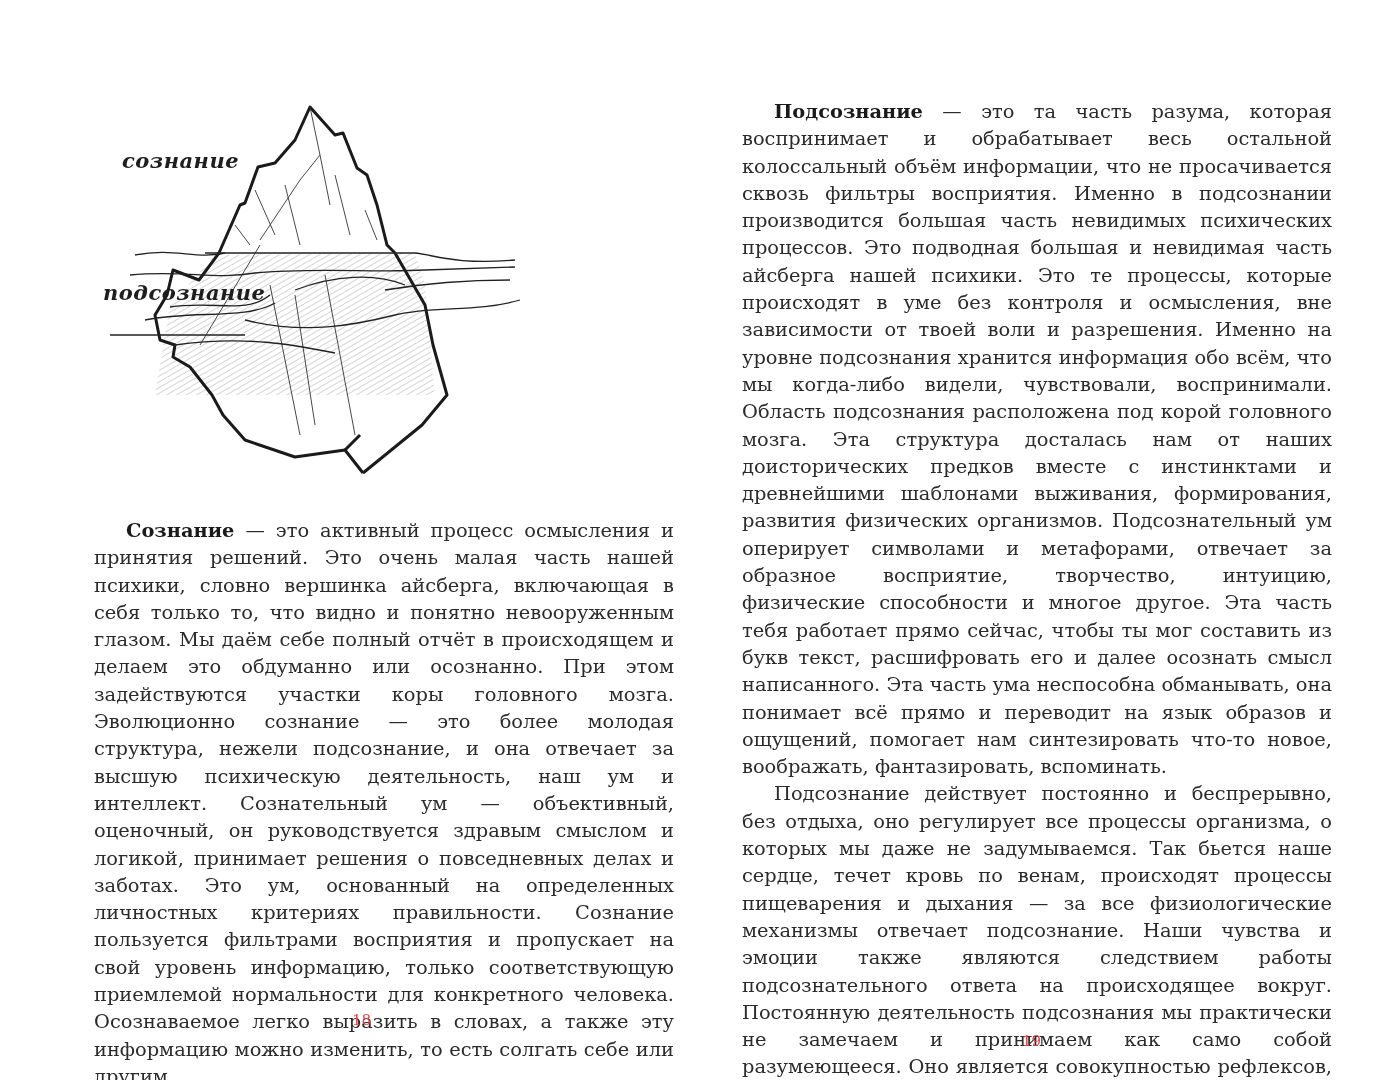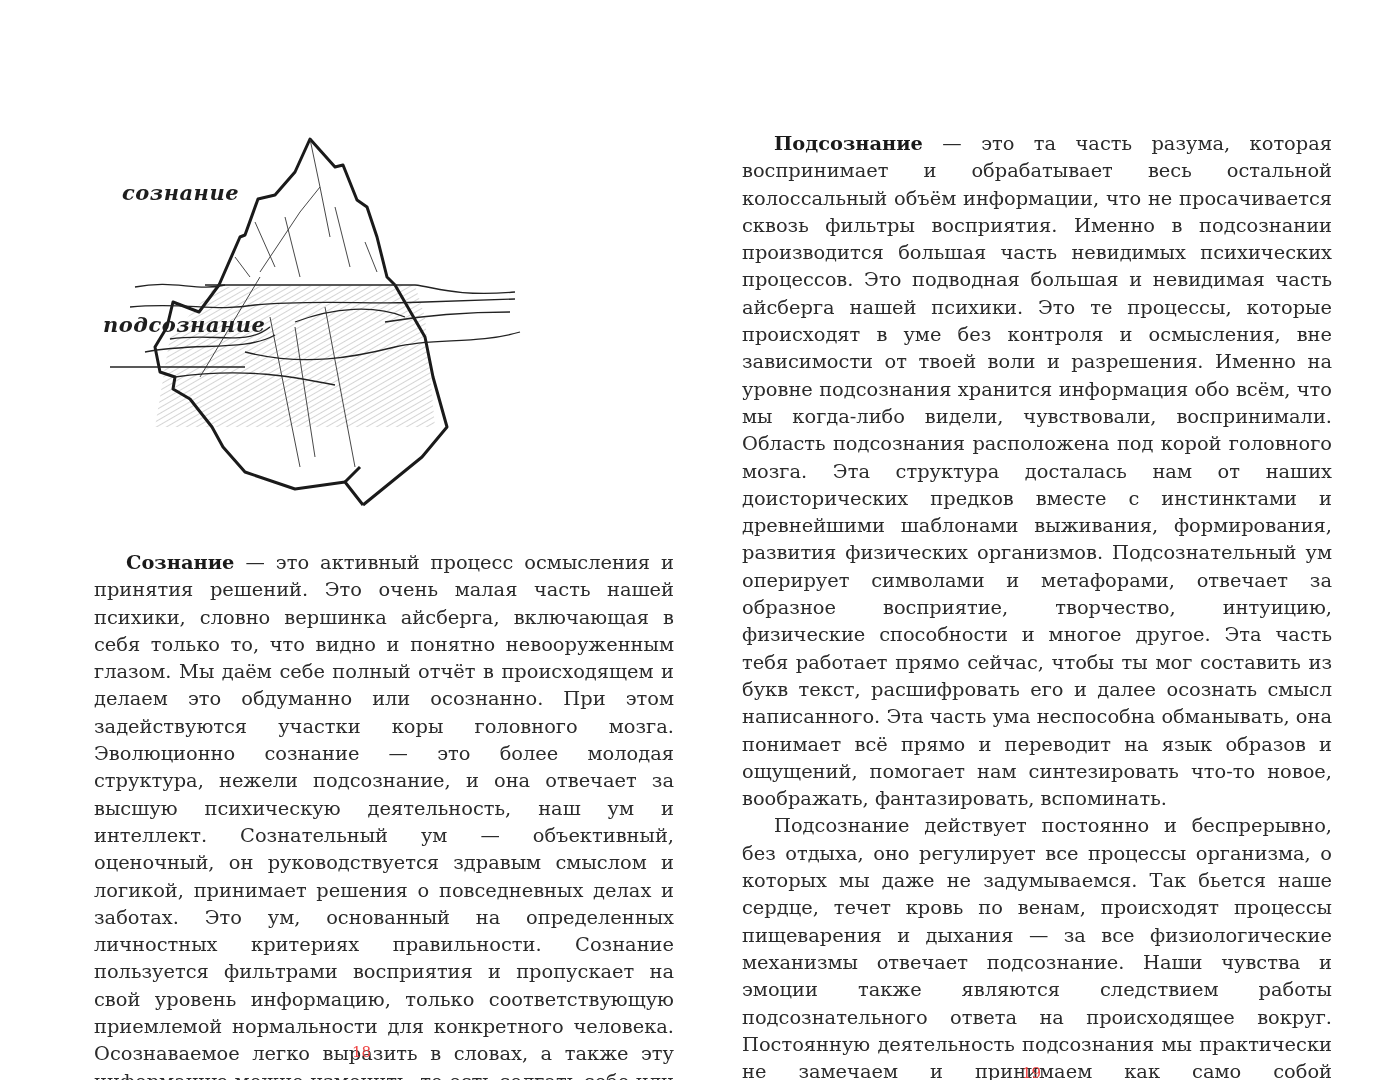--- a/index.html
+++ b/index.html
@@ -1,18 +1,18 @@
 <!DOCTYPE html>
 <html><head>
 <meta charset="utf-8">
 <style>
   html, body { margin: 0; padding: 0; background: #ffffff; }
   body { width: 1396px; height: 1080px; position: relative; overflow: hidden;
          font-family: "DejaVu Serif", "Liberation Serif", serif; color: #2a2a2a; }
-  .page { position: absolute; top: 0; height: 972px; margin-top: 32px; }
+  .page { position: absolute; top: 0; height: 972px; }
   .page-left { left: 0; width: 698px; padding-left: 24px; }
   .page-right { left: 698px; width: 698px; }
   .illustration { position: absolute; left: 95px; top: 95px; width: 520px; height: 410px; }
   .label { position: absolute; font-family: "DejaVu Serif", serif; font-style: italic;
            font-weight: bold; font-size: 21px; color: #1e1e1e; letter-spacing: 0.5px; }
   .label-conscious { left: 122px; top: 148px; }
   .label-subconscious { left: 103px; top: 280px; }
   .text-block { position: absolute; font-size: 19.4px; line-height: 27.3px;
                 text-align: justify; color: #2b2b2b; }
   .text-left { left: 94px; top: 517px; width: 580px; }

